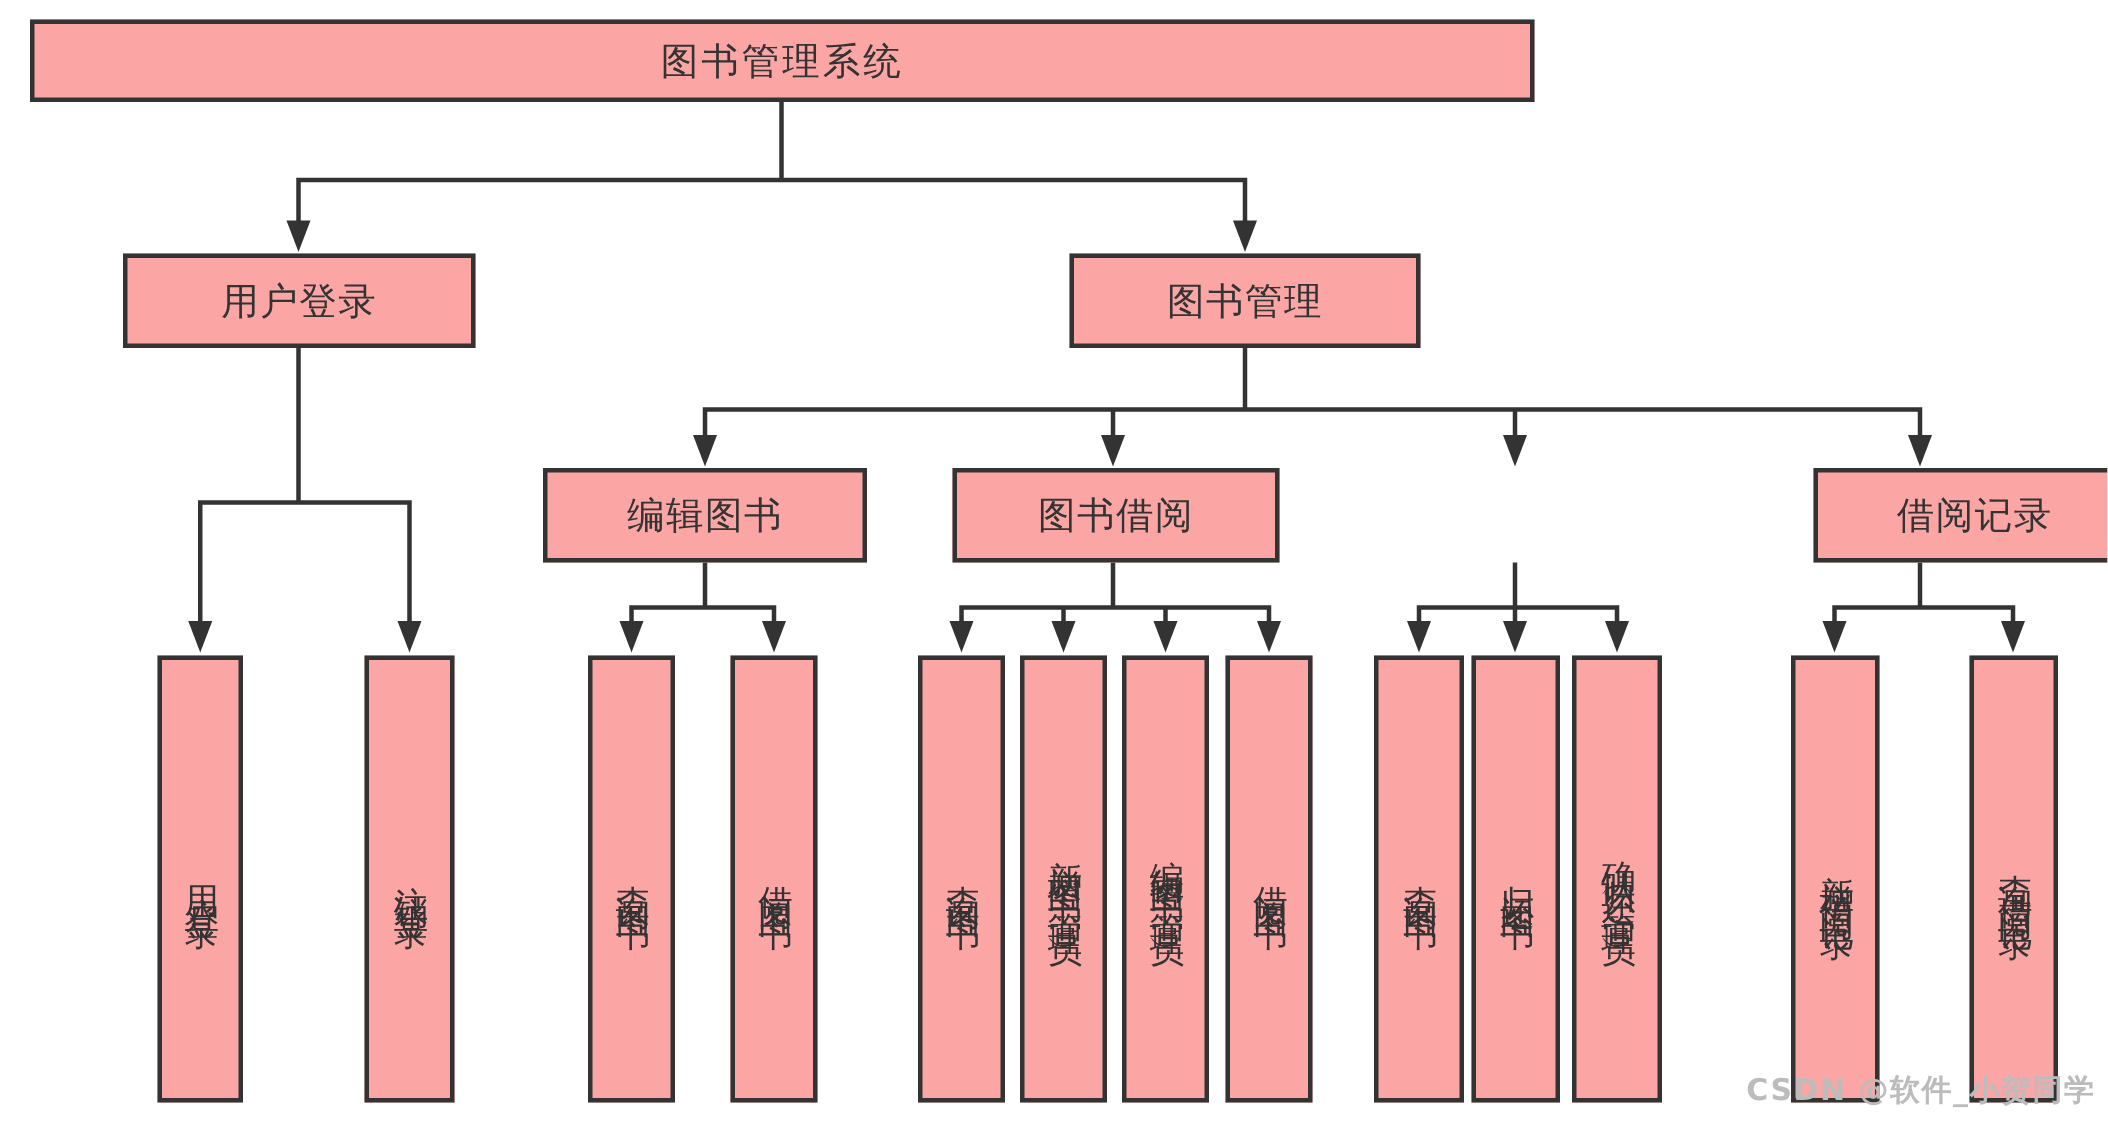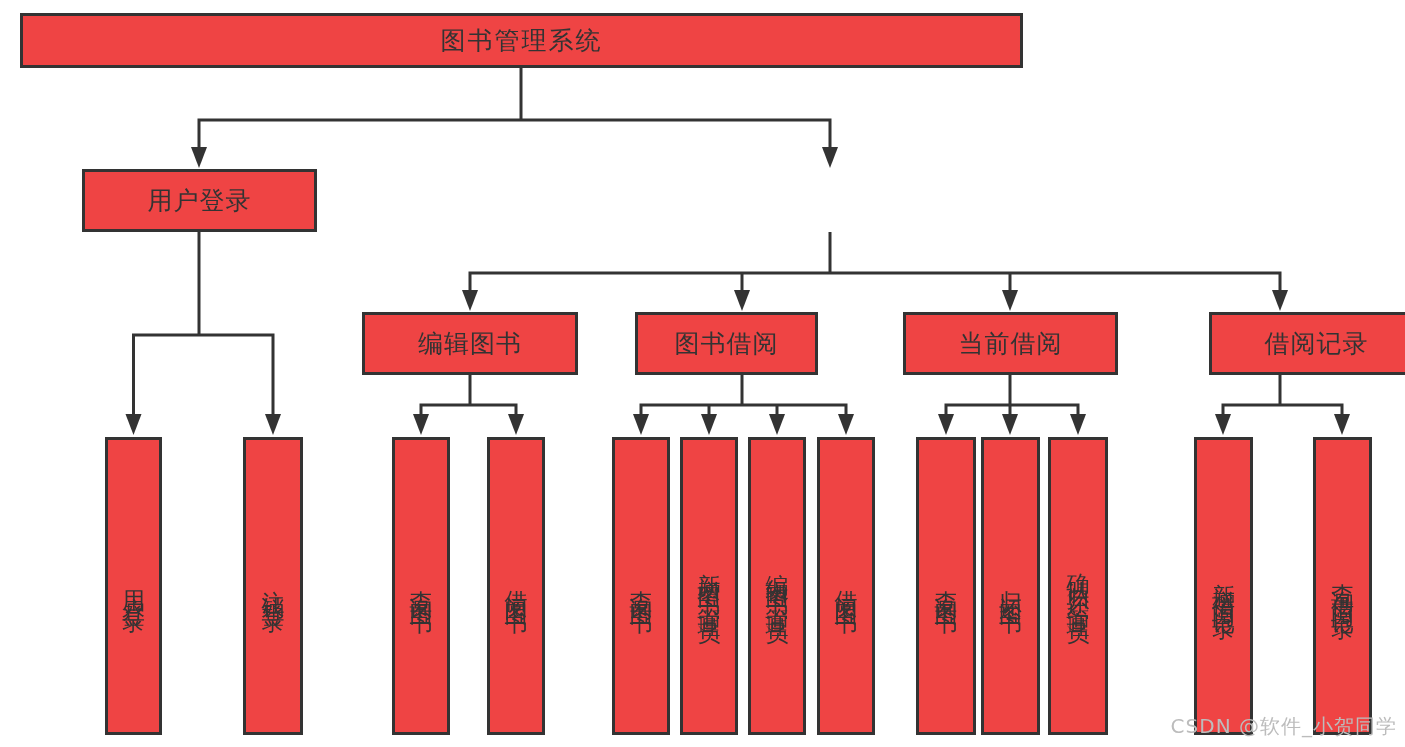--- a/index.html
+++ b/index.html
@@ -15,21 +15,21 @@
   #connectors {
     position: absolute;
     left: 0; top: 0;
     width: 1405px; height: 747px;
     pointer-events: none;
   }
   .box {
     position: absolute;
     box-sizing: border-box;
     border: 3px solid #333333;
-    background: #ef4444;
+    background: #fca5a5;
     display: flex;
     align-items: center;
     justify-content: center;
     z-index: 2;
   }
   .hlabel {
     font-size: 25px;
     letter-spacing: 1px;
     color: #333333;
     white-space: nowrap;
@@ -44,20 +44,21 @@
   }
   #watermark {
     position: absolute;
     top: 713px;
     right: 8px;
     font-size: 20px;
     color: #bcbcbc;
     letter-spacing: 1px;
     z-index: 5;
     white-space: nowrap;
+    font-weight: bold;
   }
 </style>
 </head>
 <body>
 
 <div id="canvas">
 
   <svg id="connectors" viewBox="0 0 1405 747" xmlns="http://www.w3.org/2000/svg">
     <g stroke="#333333" stroke-width="3" fill="none">
 
@@ -113,29 +114,29 @@
     </g>
   </svg>
 
   <div class="box" style="left:20px; top:13px; width:1003px; height:55px;">
     <span class="hlabel root-label">图书管理系统</span>
   </div>
 
   <div class="box" style="left:82px; top:169px; width:235px; height:63px;">
     <span class="hlabel">用户登录</span>
   </div>
+  <div class="box" style="left:713px; top:169px; width:234px; height:63px;">
+    <span class="hlabel">图书管理</span>
+  </div>
 
   <div class="box" style="left:362px; top:312px; width:216px; height:63px;">
     <span class="hlabel">编辑图书</span>
   </div>
-  <div class="box" style="left:635px; top:312px; width:183px; height:63px;">
+  <div class="box" style="left:635px; top:312px; width:218px; height:63px;">
     <span class="hlabel">图书借阅</span>
-  </div>
-  <div class="box" style="left:903px; top:312px; width:215px; height:63px;">
-    <span class="hlabel">当前借阅</span>
   </div>
   <div class="box" style="left:1173px; top:312px; width:215px; height:63px;margin-left:36px;">
     <span class="hlabel">借阅记录</span>
   </div>
 
   <div class="box vbox" style="left:105px; top:437px; width:57px; height:298px;">
     <span class="vlabel">用户登录</span>
   </div>
   <div class="box vbox" style="left:243px; top:437px; width:60px; height:298px;">
     <span class="vlabel">注销登录</span>

